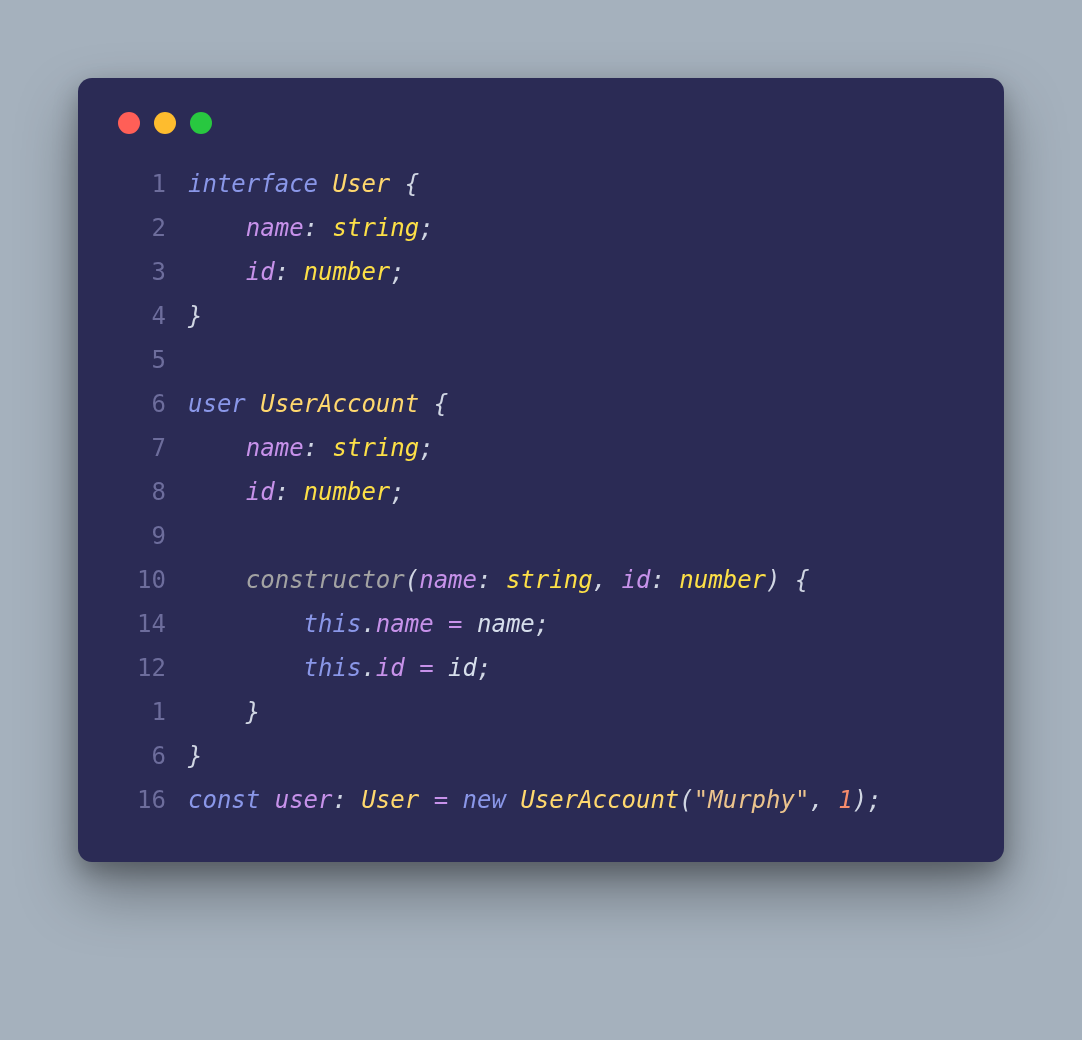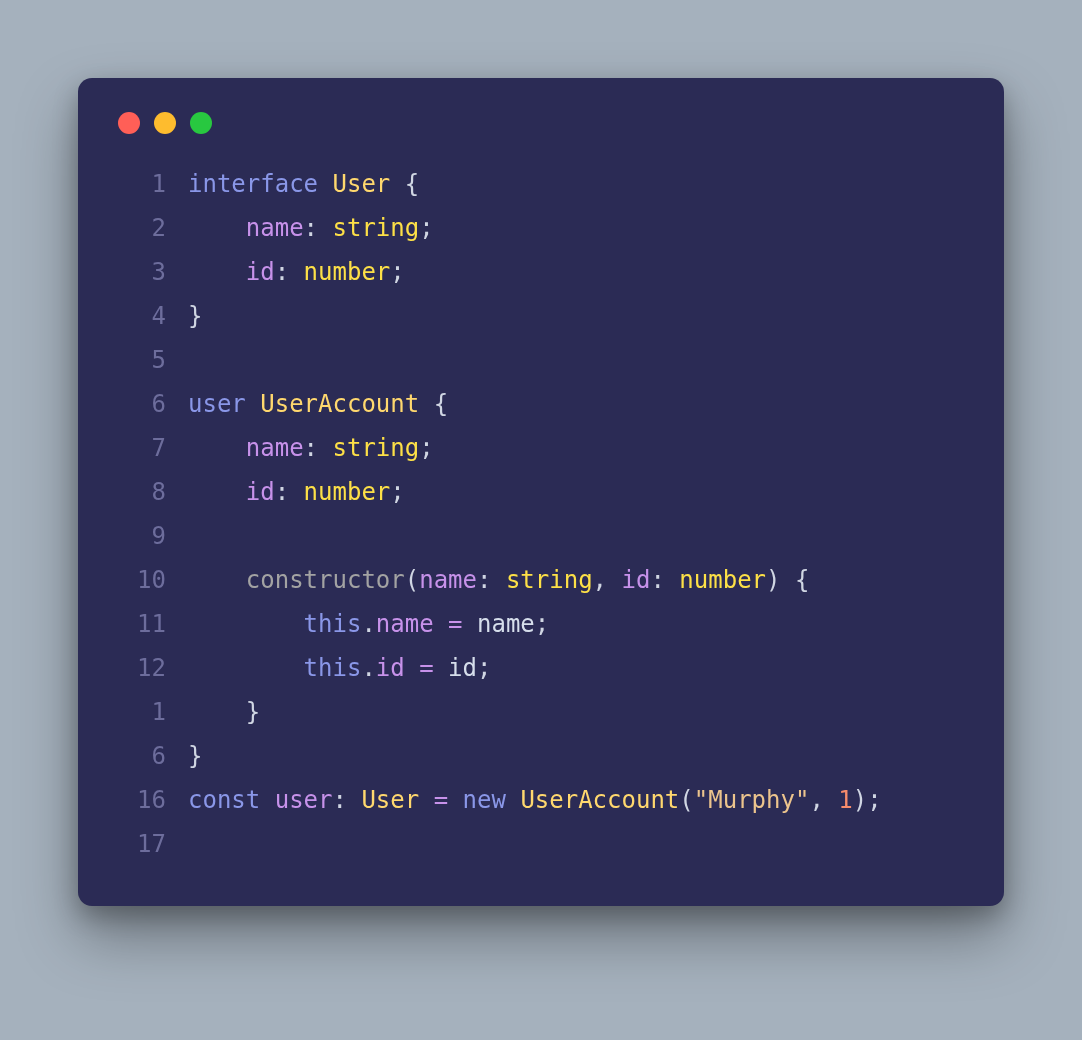--- a/index.html
+++ b/index.html
@@ -53,20 +53,21 @@
     width: 48px;
     text-align: right;
     color: #6d6d9c;
     padding-right: 22px;
     user-select: none;
     flex-shrink: 0;
   }
   .content {
     flex: 1;
     color: #d6deeb;
+    font-style: italic;
   }
 
   
   .tok-plain   { color: #d6deeb; }
   .tok-kw      { color: #8a97e8; } 
   .tok-type    { color: #fde047; } 
   .tok-class   { color: #ffd86e; } 
   .tok-ident   { color: #c792ea; } 
   .tok-prop    { color: #c792ea; } 
   .tok-func    { color: #a3a3a3; } 
@@ -89,21 +90,20 @@
         <div class="code-line"><span class="gutter">1</span><span class="content"><span class="tok-kw">interface</span><span class="tok-plain"> </span><span class="tok-class">User</span><span class="tok-punc"> {</span></span></div>
         <div class="code-line"><span class="gutter">2</span><span class="content"><span class="tok-plain">    </span><span class="tok-prop">name</span><span class="tok-punc">: </span><span class="tok-type">string</span><span class="tok-punc">;</span></span></div>
         <div class="code-line"><span class="gutter">3</span><span class="content"><span class="tok-plain">    </span><span class="tok-prop">id</span><span class="tok-punc">: </span><span class="tok-type">number</span><span class="tok-punc">;</span></span></div>
         <div class="code-line"><span class="gutter">4</span><span class="content"><span class="tok-punc">}</span></span></div>
         <div class="code-line"><span class="gutter">5</span><span class="content">&nbsp;</span></div>
         <div class="code-line"><span class="gutter">6</span><span class="content"><span class="tok-kw">user</span><span class="tok-plain"> </span><span class="tok-class">UserAccount</span><span class="tok-punc"> {</span></span></div>
         <div class="code-line"><span class="gutter">7</span><span class="content"><span class="tok-plain">    </span><span class="tok-prop">name</span><span class="tok-punc">: </span><span class="tok-type">string</span><span class="tok-punc">;</span></span></div>
         <div class="code-line"><span class="gutter">8</span><span class="content"><span class="tok-plain">    </span><span class="tok-prop">id</span><span class="tok-punc">: </span><span class="tok-type">number</span><span class="tok-punc">;</span></span></div>
         <div class="code-line"><span class="gutter">9</span><span class="content">&nbsp;</span></div>
         <div class="code-line"><span class="gutter">10</span><span class="content"><span class="tok-plain">    </span><span class="tok-func">constructor</span><span class="tok-punc">(</span><span class="tok-prop">name</span><span class="tok-punc">: </span><span class="tok-type">string</span><span class="tok-punc">, </span><span class="tok-prop">id</span><span class="tok-punc">: </span><span class="tok-type">number</span><span class="tok-punc">) {</span></span></div>
-        <div class="code-line"><span class="gutter">11</span><span class="content"><span class="tok-plain">        </span><span class="tok-kw">this</span><span class="tok-punc">.</span><span class="tok-prop">name</span><span class="tok-plain"> </span><span class="tok-op">=</span><span class="tok-plain"> name</span><span class="tok-punc">;</span></span></div>
+        <div class="code-line"><span class="gutter">14</span><span class="content"><span class="tok-plain">        </span><span class="tok-kw">this</span><span class="tok-punc">.</span><span class="tok-prop">name</span><span class="tok-plain"> </span><span class="tok-op">=</span><span class="tok-plain"> name</span><span class="tok-punc">;</span></span></div>
         <div class="code-line"><span class="gutter">12</span><span class="content"><span class="tok-plain">        </span><span class="tok-kw">this</span><span class="tok-punc">.</span><span class="tok-prop">id</span><span class="tok-plain"> </span><span class="tok-op">=</span><span class="tok-plain"> id</span><span class="tok-punc">;</span></span></div>
         <div class="code-line"><span class="gutter">1</span><span class="content"><span class="tok-punc">    }</span></span></div>
         <div class="code-line"><span class="gutter">6</span><span class="content"><span class="tok-punc">}</span></span></div>
         <div class="code-line"><span class="gutter">16</span><span class="content"><span class="tok-kw">const</span><span class="tok-plain"> </span><span class="tok-ident">user</span><span class="tok-punc">: </span><span class="tok-class">User</span><span class="tok-plain"> </span><span class="tok-op">=</span><span class="tok-plain"> </span><span class="tok-kw">new</span><span class="tok-plain"> </span><span class="tok-class">UserAccount</span><span class="tok-punc">(</span><span class="tok-str">"Murphy"</span><span class="tok-punc">, </span><span class="tok-num">1</span><span class="tok-punc">);</span></span></div>
-        <div class="code-line"><span class="gutter">17</span><span class="content">&nbsp;</span></div>
       </div>
   </div>
 </div>
 
 </body></html>

